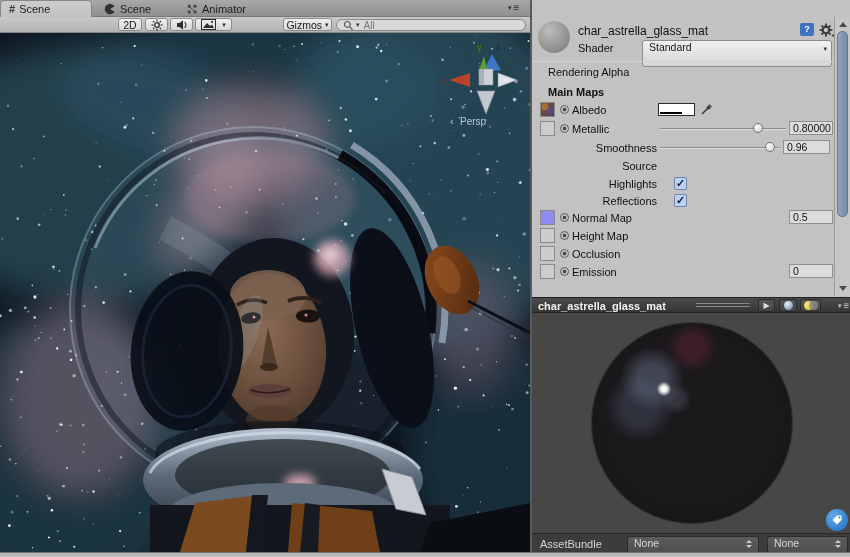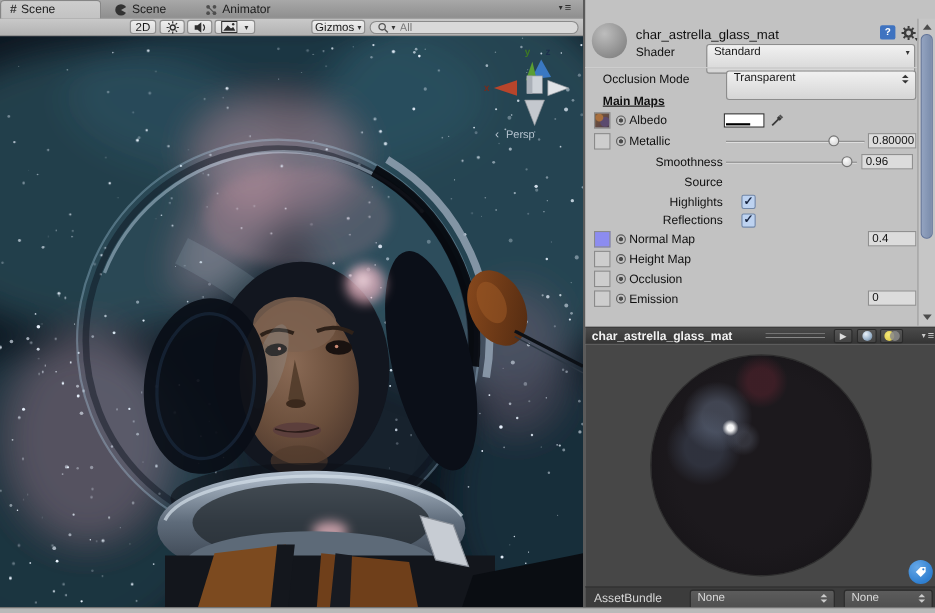--- a/index.html
+++ b/index.html
@@ -32,21 +32,21 @@
   .search-pill input{border:none;background:transparent;outline:none;font-size:10px;color:#555;
                      font-family:"Liberation Sans",sans-serif;width:140px;}
 
   
   .scene-viewport{position:absolute;left:0;top:33px;width:530px;height:519px;background:#0d1620;overflow:hidden;}
 
   
   .inspector{position:absolute;left:530px;top:0;width:320px;height:552px;background:#c2c2c2;
              border-left:2px solid #5a5a5a;}
   .insp-label{position:absolute;font-size:11px;color:#101010;white-space:nowrap;}
-  .bold{font-weight:bold;text-decoration:underline;}
+  .bold{font-weight:bold;}
   .dd{position:absolute;height:27px;background:linear-gradient(#f1f1f1,#d5d5d5);
       border:1px solid #8c8c8c;border-radius:3px;font-size:10.5px;color:#161616;
       line-height:13px;padding:0 16px 17px 6px;white-space:nowrap;overflow:hidden;}
   .updown{position:absolute;right:4px;top:3px;width:8px;}
   .updown i{display:block;width:0;height:0;border-left:3px solid transparent;border-right:3px solid transparent;}
   .updown .u{border-bottom:3px solid #333;margin-bottom:2px;}
   .updown .d{border-top:3px solid #333;}
   .value-box{position:absolute;height:14px;background:#dcdcdc;border:1px solid #909090;
              font-size:10.5px;line-height:12px;color:#111;padding:0 3px;overflow:hidden;white-space:nowrap;}
   .map-row{position:absolute;left:0;width:302px;height:17px;}
@@ -780,28 +780,21 @@
       <circle cx="7" cy="7" r="3.3" fill="none" stroke="#3c3c3c" stroke-width="2.2"></circle>
       <polygon points="12.5,11.5 16,11.5 14.2,14.2" fill="#3c3c3c"></polygon>
     </svg>
     <div class="insp-label" style="left:46px;top:42px;">Shader</div>
     <div class="dd" style="left:110px;top:40px;width:190px;">
       <span>Standard</span>
       <span class="darr" style="position:absolute;right:4px;top:1px;">▾</span>
     </div>
     <div class="sep" style="top:61px;"></div>
 
-    <div class="insp-label" style="left:16px;top:66px;">Occlusion Mode</div>
-    <div class="dd" style="left:128px;top:64px;width:173px;">
-      <span>Transparent</span>
-      <span class="updown">
-          <i class="u"></i>
-          <i class="d"></i>
-        </span>
-    </div>
+    <div class="insp-label" style="left:16px;top:66px;">Rendering Alpha</div>
 
     <div class="insp-label bold" style="left:16px;top:86px;">Main Maps</div>
 
     <div class="map-row" style="top:102px;">
       <span class="thumb albedo"></span>
       <span class="target"></span>
       <span class="map-label">Albedo</span>
       <span class="color-swatch">
           <span class="alpha-bar"></span>
         </span>
@@ -847,21 +840,21 @@
       <span class="right-label">Reflections</span>
       <span class="checkbox">
         <span class="check">✓</span>
       </span>
     </div>
 
     <div class="map-row" style="top:210px;">
       <span class="thumb normal"></span>
       <span class="target"></span>
       <span class="map-label">Normal Map</span>
-      <div class="value-box" style="left:257px;width:44px;">0.4</div>
+      <div class="value-box" style="left:257px;width:44px;">0.5</div>
     </div>
 
     <div class="map-row" style="top:246px;">
       <span class="thumb"></span>
       <span class="target"></span>
       <span class="map-label">Occlusion</span>
     </div>
 
     <div class="map-row" style="top:228px;">
       <span class="thumb"></span>

